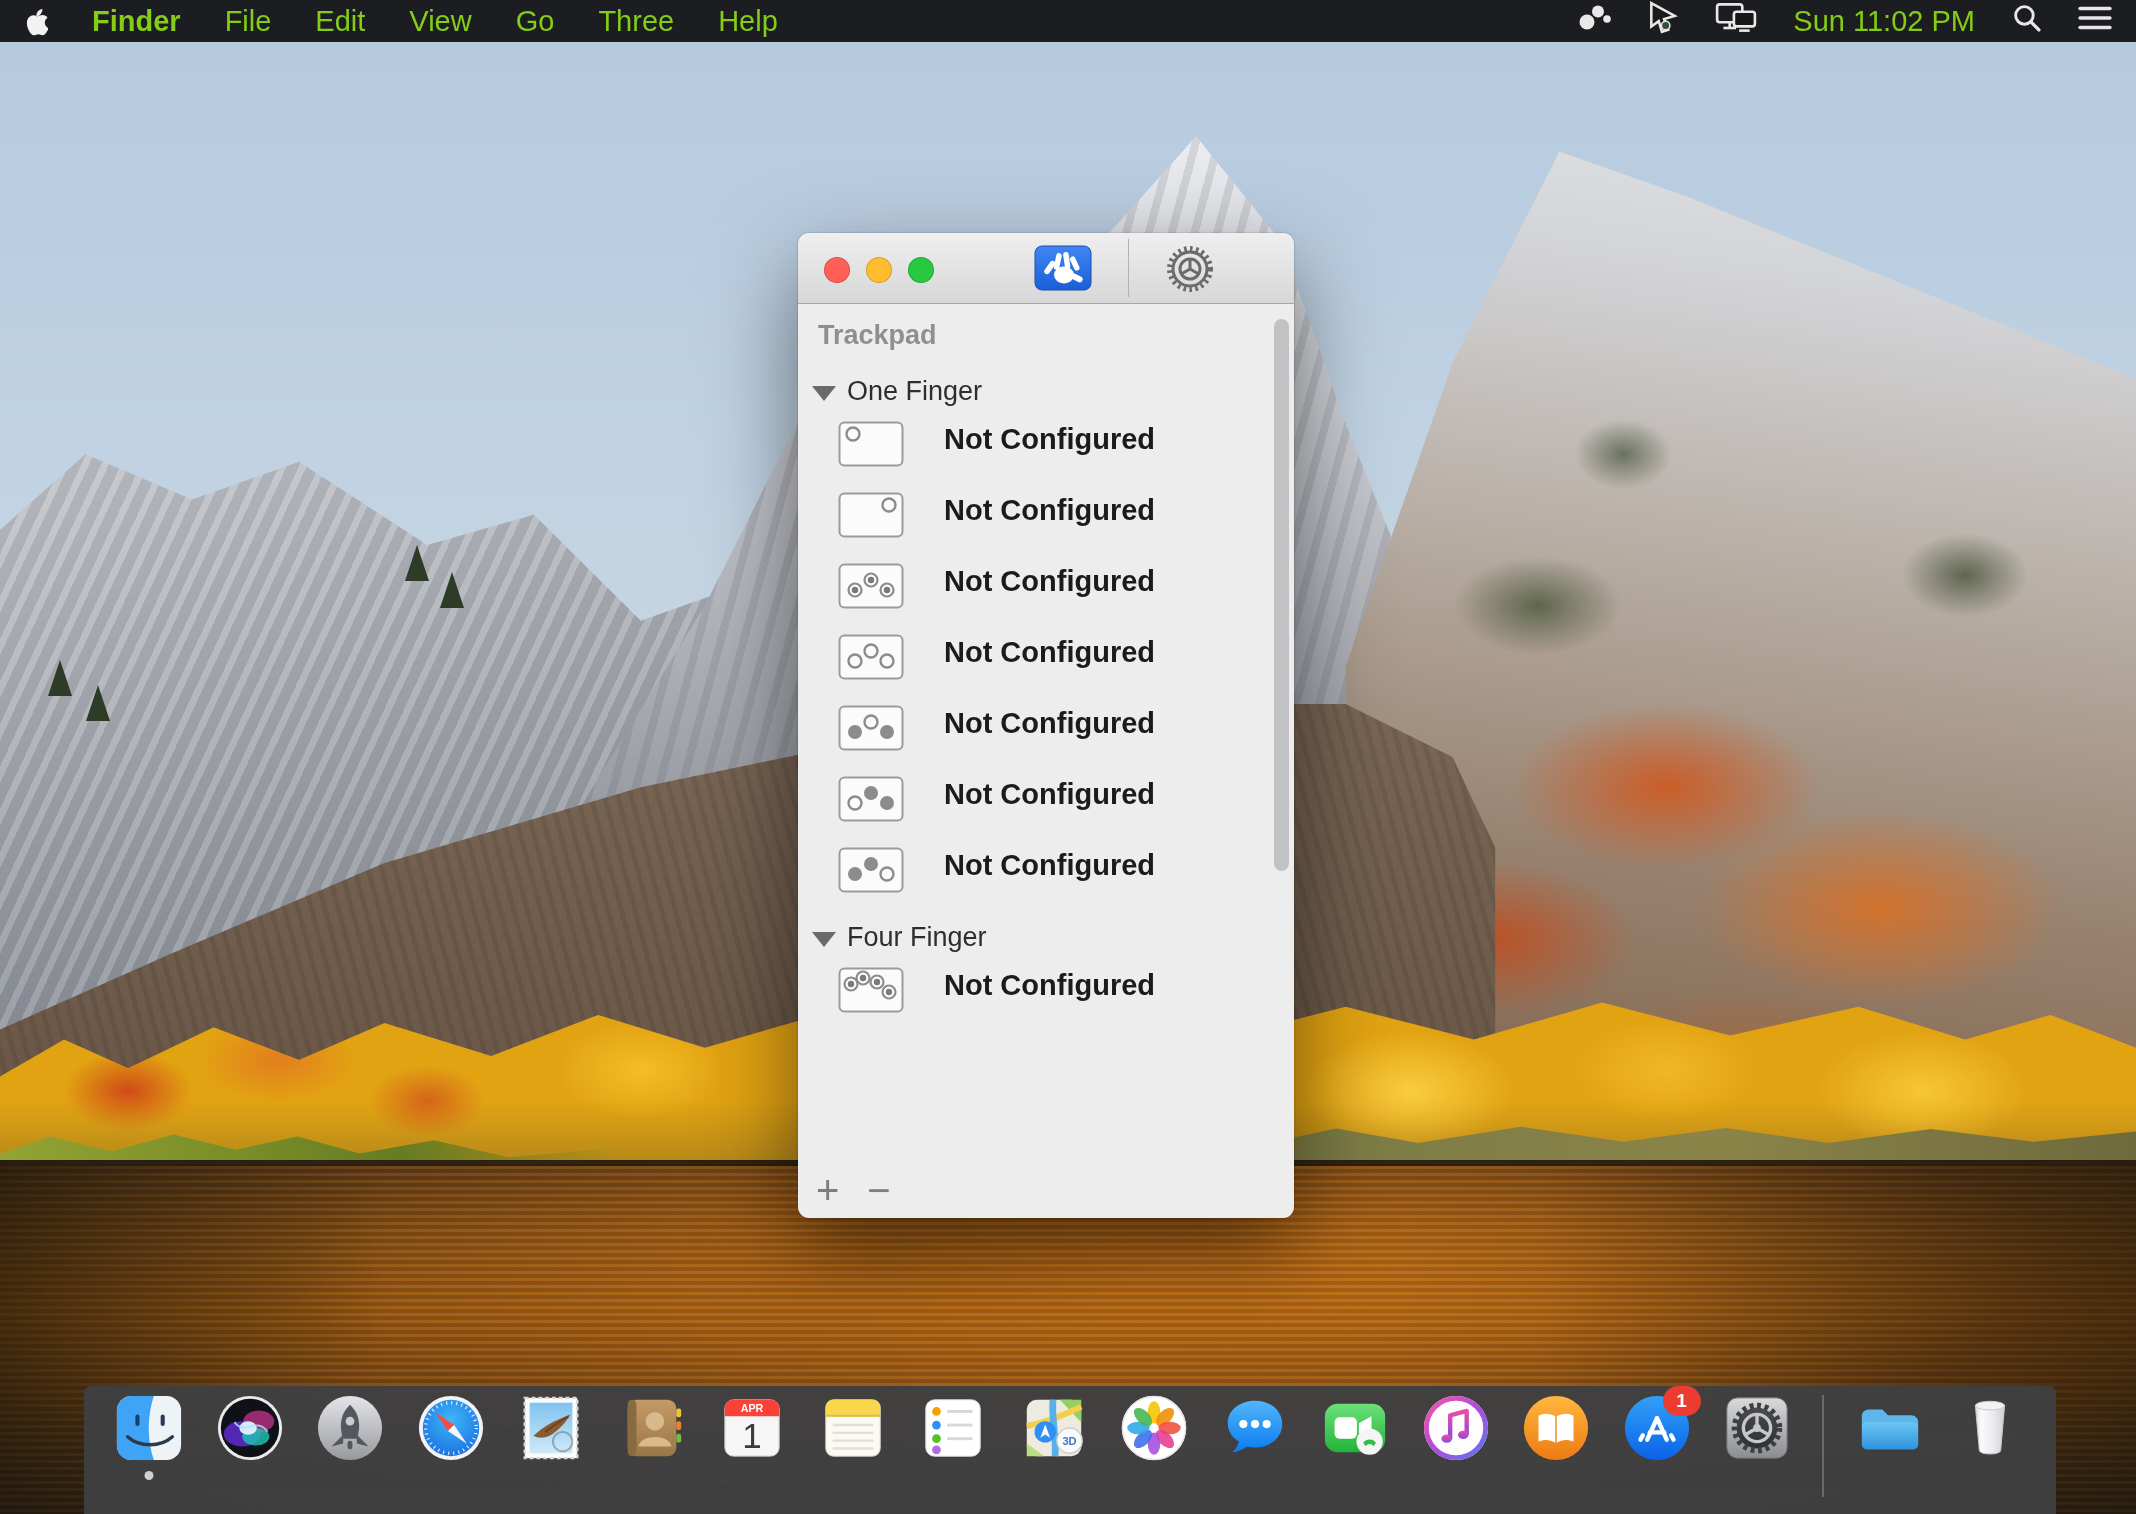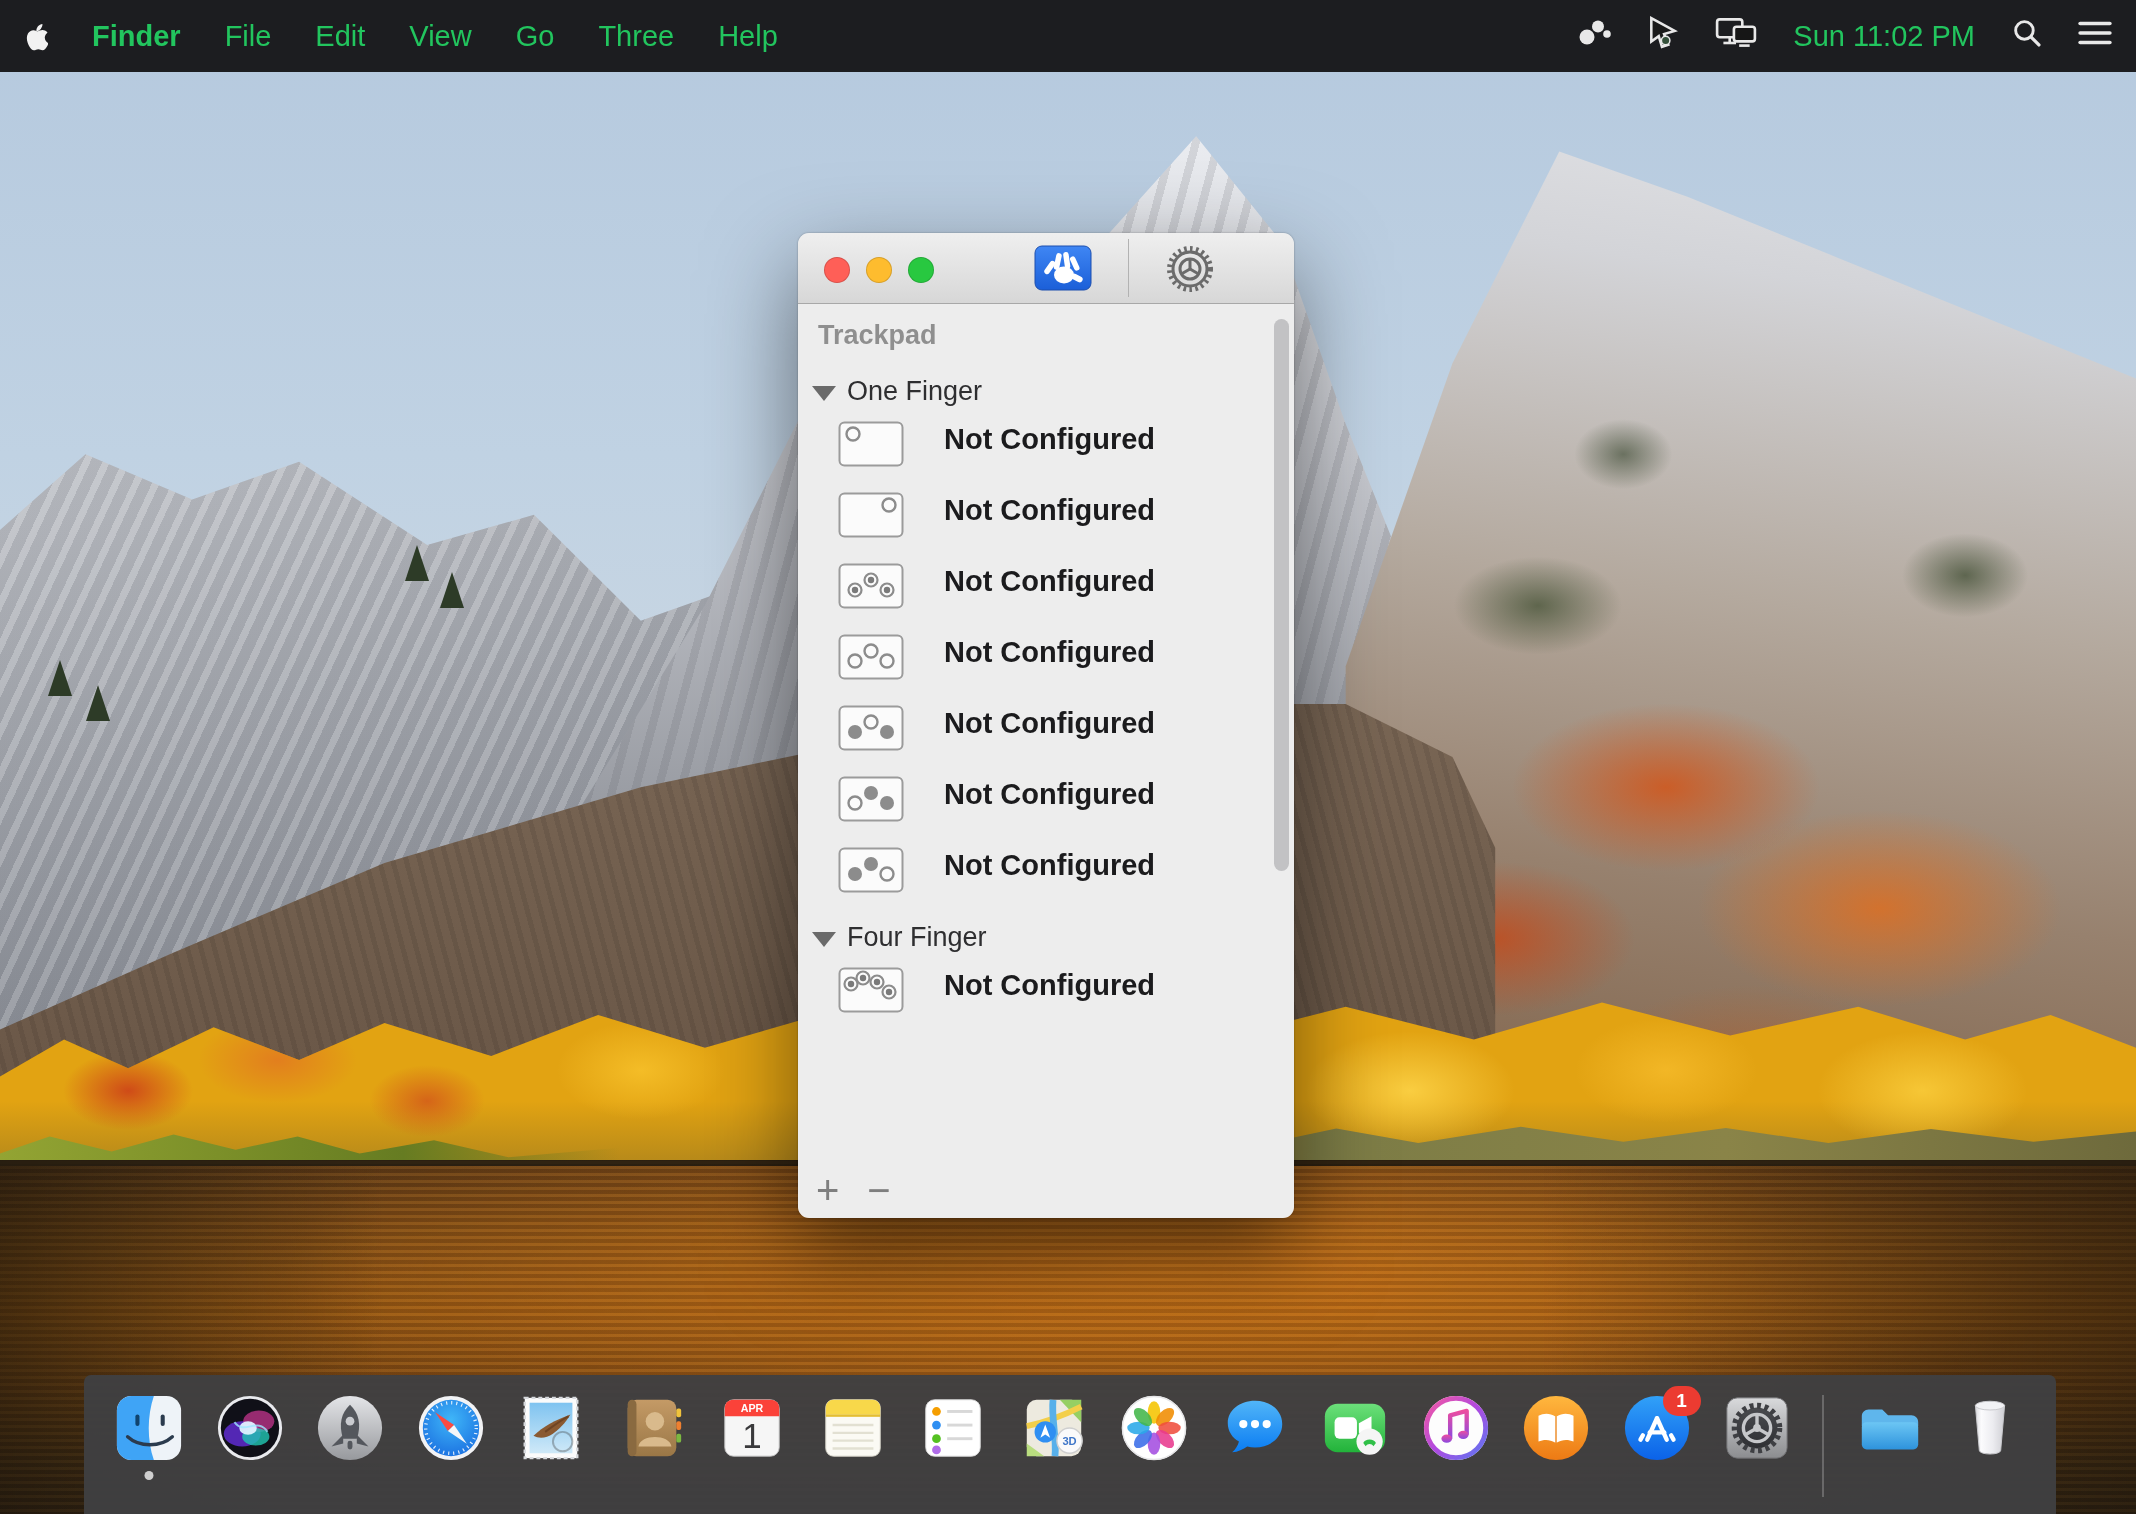--- a/index.html
+++ b/index.html
@@ -56,21 +56,21 @@
   #wp-water{position:absolute;left:0;right:0;top:1160px;bottom:0;border-top:6px solid rgba(40,30,16,.8);
     background:
       linear-gradient(90deg, rgba(25,18,10,.65) 0%, rgba(25,18,10,0) 18%, rgba(25,18,10,0) 72%, rgba(25,18,10,.6) 100%),
       repeating-linear-gradient(180deg, rgba(255,180,70,.12) 0 3px, rgba(40,25,10,.12) 3px 7px),
       radial-gradient(60% 80% at 55% 30%, rgba(215,120,25,.75), rgba(120,60,15,.3) 70%, transparent 100%),
       linear-gradient(180deg, #513618 0%, #7e4f15 22%, #9a5c12 42%, #7a4a14 62%, #4a3316 85%, #352716 100%);}
   .pine{position:absolute;width:0;height:0;border-left:12px solid transparent;border-right:12px solid transparent;
         border-bottom:36px solid #2d3b27;}
   
   #menubar{position:absolute;top:0;left:0;right:0;height:42px;background:rgba(18,18,20,.94);
-    display:flex;align-items:center;color:#22c55e;font-size:29px;z-index:50;padding:15px 24px;}
+    display:flex;align-items:center;color:#84cc16;font-size:29px;z-index:50;padding:0 24px;}
   .mb-left{display:flex;align-items:center;gap:44px;}
   .menu-item{cursor:default;white-space:nowrap;}
   .menu-item.app{font-weight:700;}
   .mb-right{margin-left:auto;display:flex;align-items:center;gap:36px;}
   .mb-clock{white-space:nowrap;}
   
   #window{position:absolute;left:798px;top:233px;width:496px;height:985px;border-radius:11px;z-index:30;
     box-shadow:0 36px 90px rgba(0,0,0,.5),0 0 2px rgba(0,0,0,.35);}
   #titlebar{height:70px;border-radius:11px 11px 0 0;background:linear-gradient(#efefef,#d7d7d7);
     border-bottom:1px solid #a8a8a8;position:relative;}
@@ -90,21 +90,21 @@
   .grow{display:flex;align-items:flex-start;margin:0 0 21px 40px;}
   .gicon{width:66px;height:46px;margin-right:18px;flex:0 0 auto;}
   .glabel{font-size:29px;font-weight:700;color:#1b1b1d;margin-top:2px;margin-left:22px;}
   #scroll-thumb{position:absolute;top:15px;right:5px;width:15px;height:552px;border-radius:8px;background:#c2c2c4;}
   #addremove{position:absolute;left:18px;bottom:8px;display:flex;gap:28px;color:#7e7e7e;
     font-size:40px;font-weight:300;line-height:1;}
   #addremove span{cursor:default;}
   
   #dock{position:absolute;left:84px;right:80px;bottom:0;height:121px;background:rgba(64,64,66,.96);
     border-radius:7px 7px 0 0;display:flex;align-items:flex-start;justify-content:space-evenly;
-    padding-top:18px;z-index:60;}
+    padding-top:7px;z-index:60;}
   .dock-item{position:relative;width:70px;height:70px;flex:0 0 auto;}
   .dock-sep{width:2px;height:102px;background:rgba(255,255,255,.22);align-self:flex-start;margin-top:2px;}
   .run-dot{position:absolute;left:50%;transform:translateX(-50%);bottom:-17px;width:9px;height:9px;
     border-radius:50%;background:#cfcfcf;}
   .badge{position:absolute;top:-7px;right:-9px;min-width:30px;height:30px;border-radius:15px;background:#ec3b31;
     color:#fff;font-size:19px;font-weight:700;display:flex;align-items:center;justify-content:center;padding:0 4px;}
 </style>
 </head>
 <body>
 

